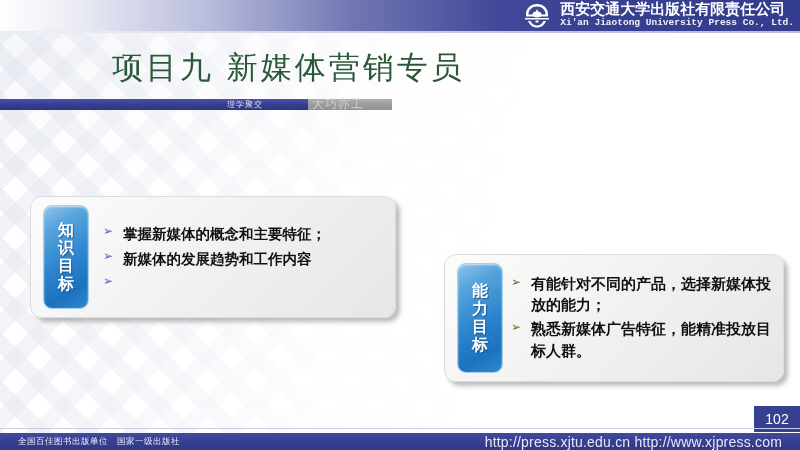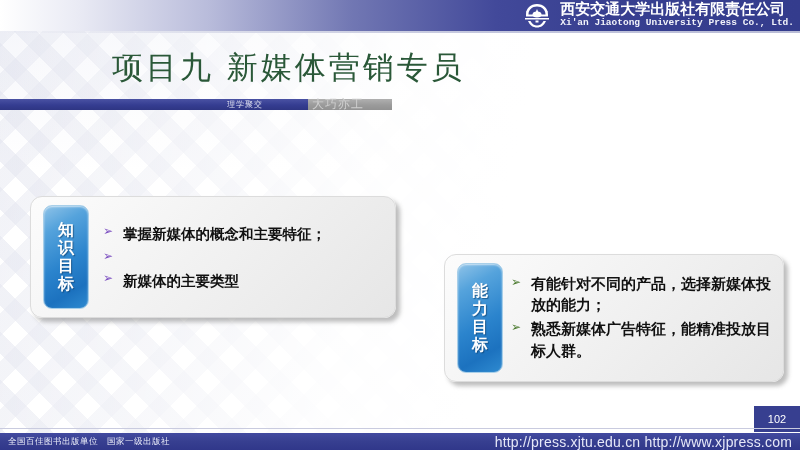--- a/index.html
+++ b/index.html
@@ -220,21 +220,21 @@
   #box-ability .bullet-row { margin: 1px 0; }
   #box-ability .bullets { left: 66px; }
 
   
   .page-badge {
     position: absolute;
     right: 0; top: 406px;
     width: 46px; height: 26px;
     background: #373f90;
     color: #ffffff;
-    font-size: 11px;
+    font-size: 14px;
     display: flex;
     align-items: center;
     justify-content: center;
     font-family: "Liberation Sans", sans-serif;
   }
 
   
   .bottom-rule {
     position: absolute;
     left: 0; top: 428px;
@@ -243,21 +243,21 @@
   }
   .footer {
     position: absolute;
     left: 0; bottom: 0;
     width: 800px; height: 17px;
     background: linear-gradient(to bottom, #424aa0 0%, #373f90 50%, #30378a 100%);
     display: flex;
     align-items: center;
     justify-content: space-between;
     box-sizing: border-box;
-    padding: 0 8px;
+    padding: 0 18px;
   }
   .footer-left {
     color: #eceefa;
     font-size: 8.5px;
     letter-spacing: 0.5px;
     white-space: nowrap;
   }
   .footer-right {
     color: #e6e8f8;
     font-size: 14px;
@@ -319,24 +319,24 @@
       <span class="tab-ch">目</span>
       <span class="tab-ch">标</span>
     </div>
     <div class="bullets">
       <div class="bullet-row">
         <span class="bullet-arrow arrow-purple">➢</span>
         <span class="bullet-text">掌握新媒体的概念和主要特征；</span>
       </div>
       <div class="bullet-row">
         <span class="bullet-arrow arrow-purple">➢</span>
+        <span class="bullet-text">新媒体的发展趋势和工作内容</span>
       </div>
       <div class="bullet-row">
         <span class="bullet-arrow arrow-purple">➢</span>
-        <span class="bullet-text">新媒体的主要类型</span>
       </div>
     </div>
   </div>
 
   <div class="objbox" id="box-ability">
     <div class="tab">
       <span class="tab-ch">能</span>
       <span class="tab-ch">力</span>
       <span class="tab-ch">目</span>
       <span class="tab-ch">标</span>

